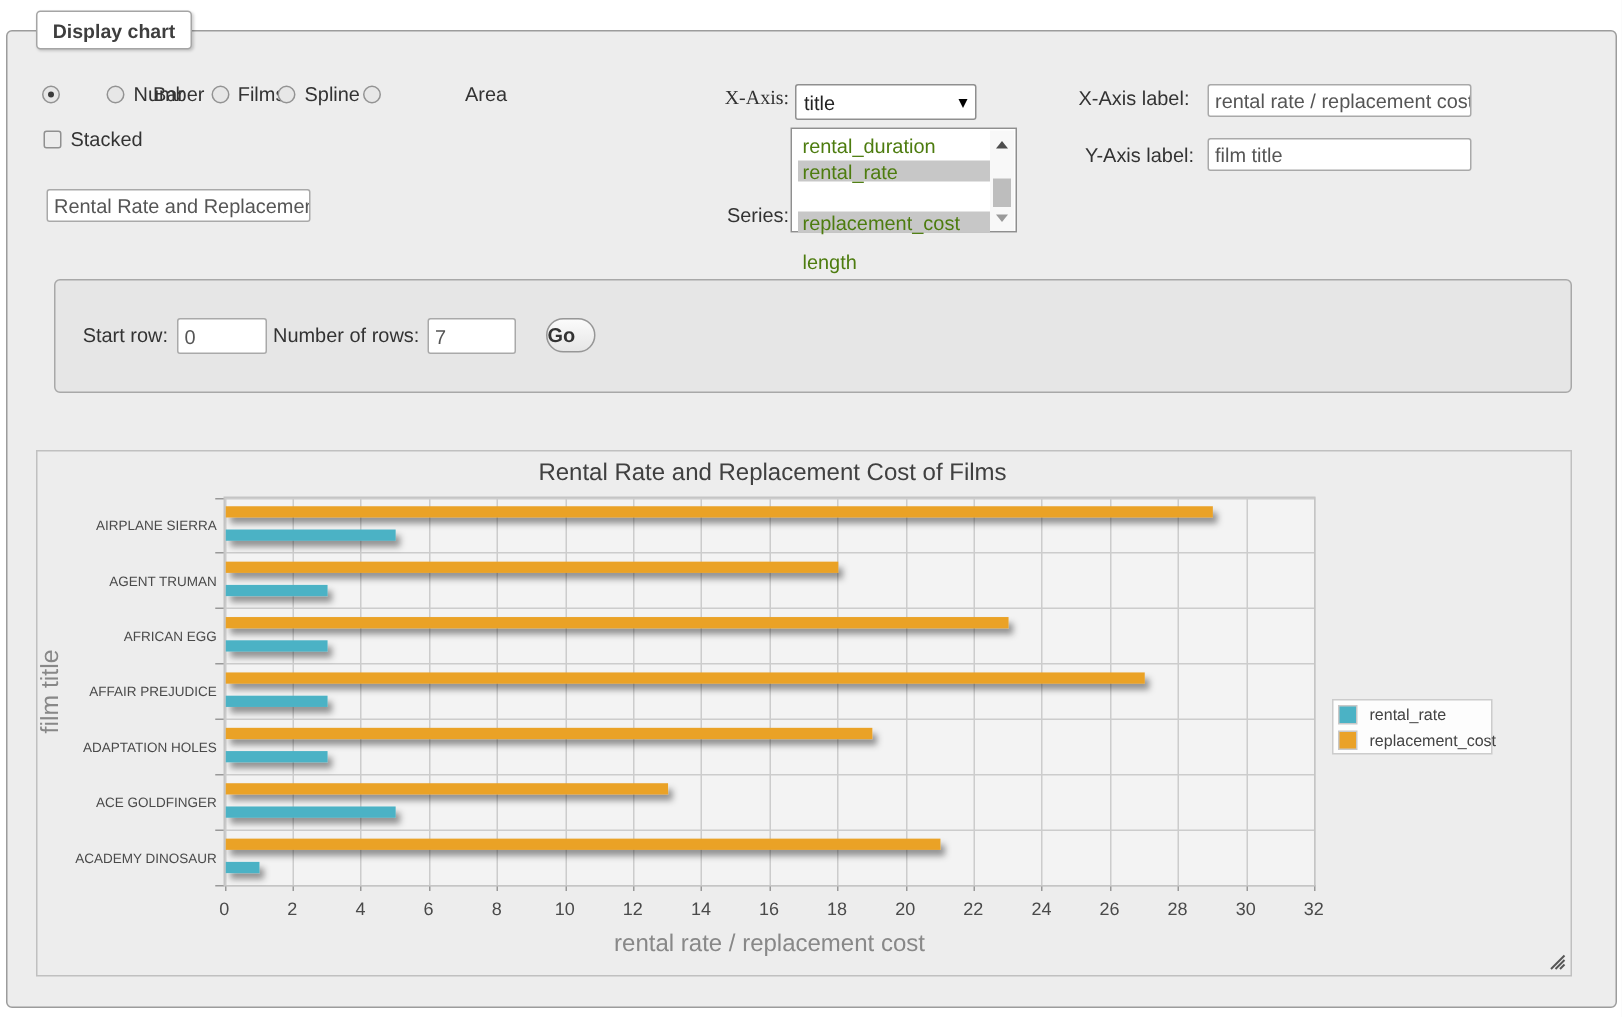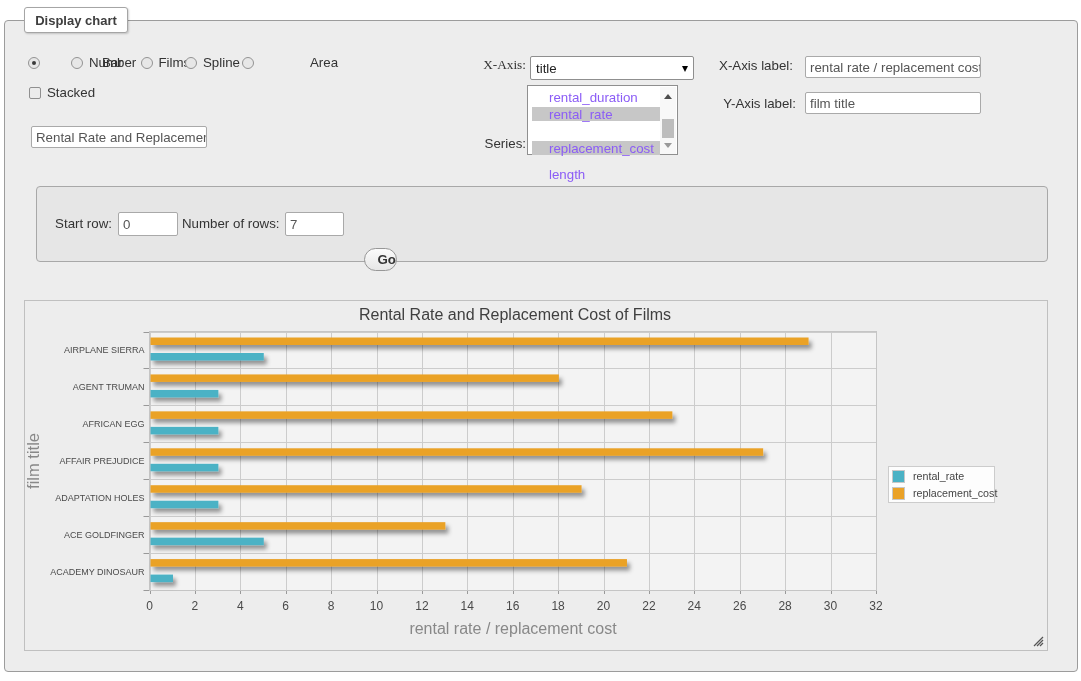--- a/index.html
+++ b/index.html
@@ -17,45 +17,45 @@
       border:1px solid #a5a5a5;border-radius:3px;box-shadow:1px 1px 2px rgba(0,0,0,0.18);
       font-size:13px;font-weight:bold;color:#3e3e3e;text-align:center;line-height:25px;}
   
   .radio{position:absolute;width:12px;height:12px;border-radius:50%;
       background:#e7e7e7;border:1px solid #939393;top:57px;}
   .radio.sel::after{content:"";position:absolute;left:3px;top:3px;width:4px;height:4px;
       border-radius:50%;background:#3b3b3b;}
   .chk{position:absolute;width:12px;height:12px;border:1px solid #909090;border-radius:2px;
       background:#ececec;}
   
-  #xsel{left:530px;top:56px;width:164px;height:24px;background:#fff;
+  #xsel{left:530px;top:56px;width:121px;height:24px;background:#fff;
       border:1px solid #8f8f8f;border-radius:2px;}
   #xsel .tx{position:absolute;left:5px;top:4px;font-size:13.3px;color:#222;}
   #xsel .arr{position:absolute;right:5px;top:9px;width:0;height:0;
       border-left:3.5px solid transparent;border-right:3.5px solid transparent;
       border-top:6px solid #000;}
   
   #lb{left:527px;top:85px;width:151px;height:70px;background:#fff;border:1px solid #8f8f8f;}
-  .opt{position:absolute;left:1px;width:133px;height:17px;font-size:13.3px;color:#8b5cf6;
-      padding-left:20px;line-height:17px;padding-top:2px;white-space:nowrap;}
+  .opt{position:absolute;left:1px;width:133px;height:17px;font-size:13.3px;color:#4d7c0f;
+      padding-left:6px;line-height:17px;padding-top:2px;white-space:nowrap;}
   .opt.hl{background:transparent;}
   .opt.hl::before{content:"";position:absolute;left:3px;top:2.5px;right:2px;bottom:0.5px;background:#c7c7c7;z-index:-1;}
   .opt{z-index:1;}
   #sb{position:absolute;right:1px;top:1px;width:16px;height:67px;background:#f8f8f8;}
   #sb .thumb{position:absolute;left:2px;top:32px;width:12px;height:19px;background:#bdbdbd;}
   .tri-up{position:absolute;left:4px;top:7px;width:0;height:0;border-left:4px solid transparent;
       border-right:4px solid transparent;border-bottom:5px solid #4d4d4d;}
   .tri-dn{position:absolute;left:4px;bottom:6px;width:0;height:0;border-left:4px solid transparent;
       border-right:4px solid transparent;border-top:5px solid #9a9a9a;}
   
   #panel{left:36px;top:186px;width:1012px;height:76px;background:#e6e6e6;
       border:1px solid #a8a8a8;border-radius:4px;}
   #gobtn{left:364px;top:212px;width:33px;height:23px;border:1px solid #979797;border-radius:12px;
       background:linear-gradient(#fbfbfb,#e6e6e6);font-size:13.3px;font-weight:bold;color:#333;
-      text-align:right;line-height:21px;margin-top:36px;}
+      text-align:left;line-height:21px;}
   
   #chartbox{left:24px;top:300px;width:1024px;height:351px;background:#ededed;
       border:1px solid #c0c0c0;}
 </style>
 </head>
 <body>
   <div id="fs" class="abs"></div>
   <div id="legendbox" class="abs">Display chart</div>
 
   <div class="radio sel" style="left:28px;"></div>

